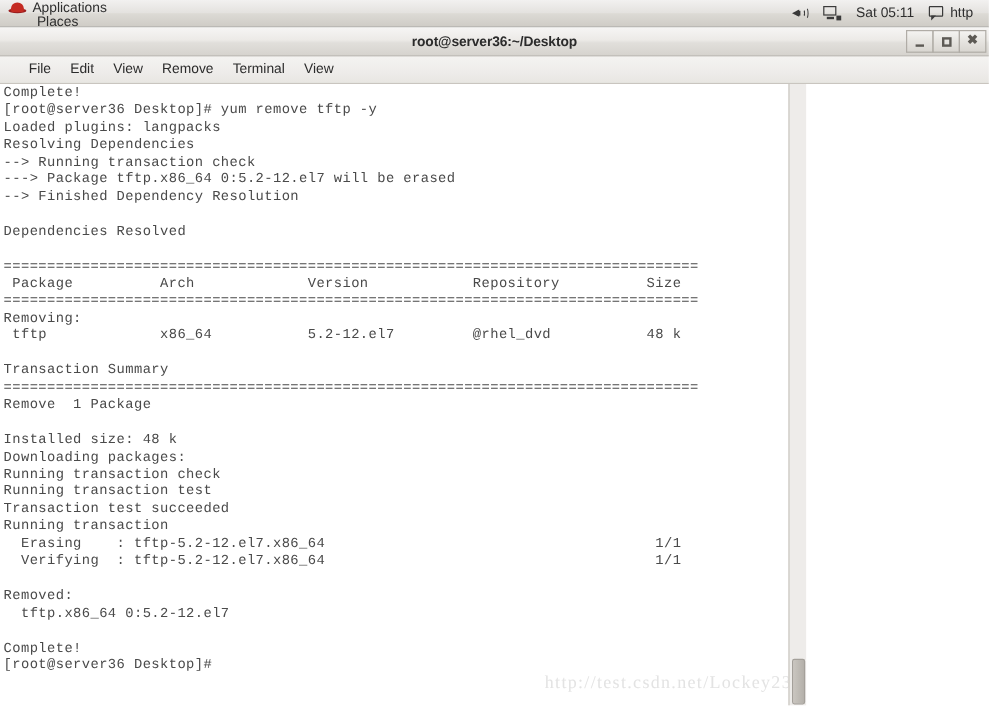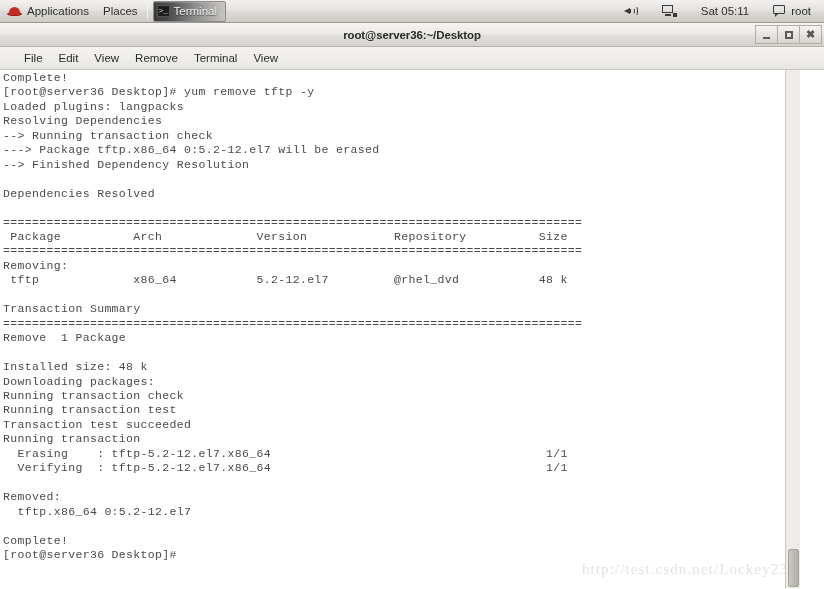--- a/index.html
+++ b/index.html
@@ -13,21 +13,21 @@
   
   #top-panel {
     position: absolute; left: 0; top: 0;
     width: 824px; height: 23px;
     background: linear-gradient(to bottom, #f2f1f0 0%, #e4e2df 48%, #dcdad5 52%, #cfccc6 100%);
     border-bottom: 1px solid #9b9894;
     display: flex; align-items: center;
     font-size: 11.5px; color: #2e2e2e;
     white-space: nowrap;
   }
-  .panel-left { display: flex; align-items: center; height: 100%; }
+  .panel-left { display: flex; align-items: center; height: 100%; flex-direction: column; }
   .panel-item {
     display: flex; align-items: center; height: 100%;
     padding: 0 7px; gap: 5px;
   }
   #redhat-logo {
     width: 15px; height: 13px; position: relative; flex: none;
   }
   #redhat-logo .brim {
     position: absolute; left: 0; bottom: 2px;
     width: 15px; height: 4px; border-radius: 50%;
@@ -62,21 +62,21 @@
     font-size: 8px; line-height: 10px; text-align: left; padding-left: 1px;
     overflow: hidden;
   }
   #task-terminal .tt-label {
     font-size: 11.5px; color: #f0f0f0;
     text-shadow: 0 1px 1px rgba(0,0,0,.55);
   }
 
   .panel-right {
     margin-left: auto; display: flex; align-items: center;
-    height: 100%; padding-right: 7px; gap: 12px;
+    height: 100%; padding-right: 7px; gap: 0px;
   }
   .tray-btn {
     display: flex; align-items: center; gap: 5px;
     height: 100%; padding: 0 6px;
   }
   
   .ico-speaker { position: relative; width: 14px; height: 12px; flex: none; }
   .ico-speaker .cone {
     position: absolute; left: 0; top: 3px;
     width: 0; height: 0;
@@ -174,21 +174,21 @@
   }
   .menu-item {
     font-size: 11.5px; color: #2b2b2b;
     padding: 3px 8px;
     white-space: nowrap;
   }
 
   
   #term-body {
     position: relative;
-    width: 800px; height: 518px;
+    width: 672px; height: 518px;
     background: #ffffff;
     overflow: hidden;
     padding-left: 48px;
   }
   #term-text {
     position: absolute; left: 3px; top: 1px;
     width: 805px;
     font-family: "Liberation Mono", "DejaVu Sans Mono", monospace;
     font-size: 11.5px;
     line-height: 14.45px;
@@ -262,21 +262,21 @@
       </span>
     </div>
     <div class="tray-btn">
       <span class="panel-label">Sat 05:11</span>
     </div>
     <div class="tray-btn">
       <span class="ico-message">
         <span class="bubble"></span>
           <span class="tail"></span>
       </span>
-      <span class="panel-label">root</span>
+      <span class="panel-label">http</span>
     </div>
   </div>
 </div>
 
 <div id="term-window">
 
   <div id="titlebar">
     <div id="window-title">root@server36:~/Desktop</div>
     <div id="win-buttons">
       <div class="win-btn">

